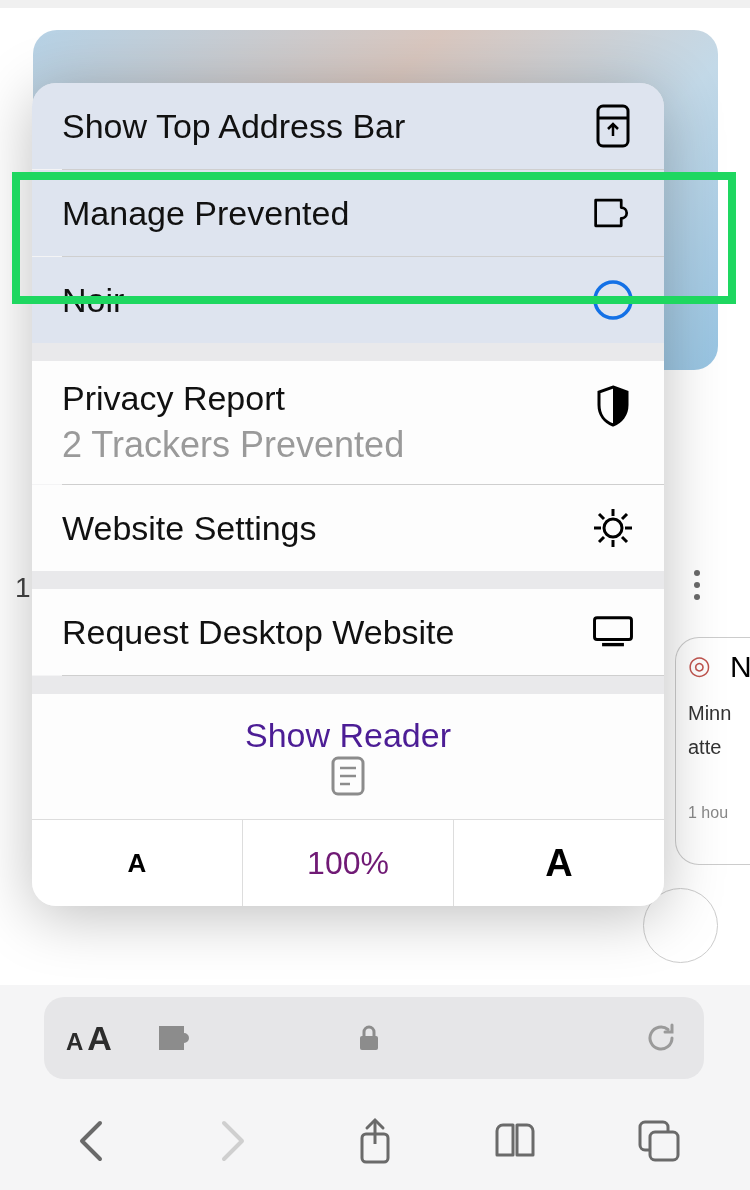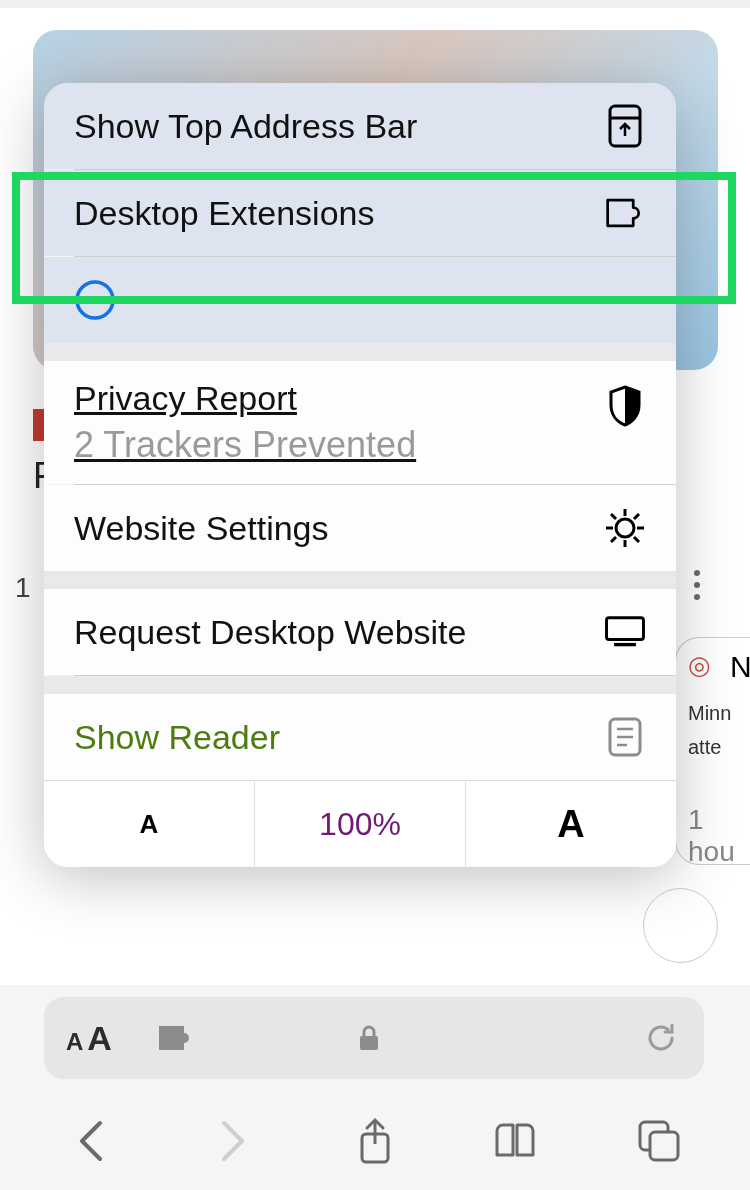--- a/index.html
+++ b/index.html
@@ -27,46 +27,46 @@
 .bg-letters { position:absolute; left:33px; top:450px; color:#242424; font-size:36px; line-height:52px; }
 .bg-one { position:absolute; left:15px; top:572px; color:#434343; font-size:28px; }
 
 .side-panel {
   position:absolute; right:0; top:637px; width:75px; height:228px;
   border:1px solid #ccc; border-right:none; border-radius:24px 0 0 24px;
   background:#fff; padding:12px 0 0 12px;
 }
 .side-panel .icon-spot { width:36px; height:36px; margin-bottom:10px; font-size:26px; color:#c1554f; }
 .side-panel .txt { font-size:20px; color:#333; line-height:34px; white-space:pre; }
-.side-panel .time { font-size:28px; color:#888; margin-top:40px; }
+.side-panel .time { font-size:16px; color:#888; margin-top:40px; }
 
 .pill {
   position:absolute; right:32px; top:888px; width:75px; height:75px;
   border:1px solid #ccc; border-radius:40px; background:#fff;
 }
 
 .dots { position:absolute; right:50px; top:570px; color:#6a6a6a; font-size:30px; line-height:8px; }
 .dots div { margin-bottom:6px; width:6px; height:6px; background:#6a6a6a; border-radius:50%; }
 
 
 .menu {
-  position:absolute; left:44px; top:83px; width:632px;
+  position:absolute; left:32px; top:83px; width:632px;
   border-radius: 24px;
   overflow:hidden;
   box-shadow: 0 10px 60px rgba(0,0,0,0.25);
   background:#f4f4f5;
 }
 .menu-row {
   display:flex; align-items:center; justify-content:space-between;
   padding: 22px 30px;
   font-size:34px; color:#111;
   background:#fdfdfd;
 }
 .menu-row.tint { background:rgba(210,220,235,0.65); }
-.menu-row.disabled { color:#4d7c0f; }
+.menu-row.disabled { color:#4c1d95;flex-direction:column; }
 .menu-row .label { flex:1; }
 .menu-row .sub { font-size:36px; color:#9a9a9a; margin-top:6px; }
 .menu-sep { height:1px; background:#cfcfcf; margin:0 0 0 30px; }
 .menu-gap { height:18px; background:#e9e9eb; }
 
 .hl {
   position:absolute; left:12px; top:172px; width:724px; height:132px;
   border:8px solid #1ed760; z-index:50; pointer-events:none;
 }
 
@@ -144,41 +144,42 @@
       <svg width="34" height="44" viewBox="0 0 34 44">
           <rect x="2" y="2" width="30" height="40" rx="5" fill="none" stroke="#000" stroke-width="3"></rect>
           <line x1="2" y1="14" x2="32" y2="14" stroke="#000" stroke-width="3"></line>
           <path d="M17 32 L17 20 M12 25 L17 20 L22 25" fill="none" stroke="#000" stroke-width="2.5"></path>
         </svg>
     </span>
   </div>
   <div class="menu-sep"></div>
 
   <div class="menu-row tint">
-    <span class="label">Desktop Extensions</span>
+    <span class="label">Manage Prevented</span>
     <span class="ico">
       <svg width="46" height="40" viewBox="0 0 46 40">
           <path d="M4 6 h28 v8 a6 6 0 0 1 0 12 v8 h-28 z" fill="none" stroke="#000" stroke-width="3" stroke-linejoin="round"></path>
         </svg>
     </span>
   </div>
   <div class="menu-sep"></div>
 
   <div class="menu-row tint">
+    <span class="label">Noir</span>
     <span class="ico">
       <svg width="42" height="42" viewBox="0 0 42 42">
           <circle cx="21" cy="21" r="18" fill="none" stroke="#1471e6" stroke-width="3.5"></circle>
           <path d="M21 7 a14 14 0 0 0 0 28 a11 11 0 0 1 0 -28 z" fill="#1471e6"></path>
         </svg>
     </span>
   </div>
 
   <div class="menu-gap"></div>
 
-  <div class="menu-row" style="display:block; padding-top:18px; padding-bottom:18px; position:relative;text-decoration:underline;">
+  <div class="menu-row" style="display:block; padding-top:18px; padding-bottom:18px; position:relative;">
     <div class="label">Privacy Report</div>
     <div class="sub">2 Trackers Prevented</div>
     <span class="ico" style="position:absolute; right:30px; top:24px;">
       <svg width="34" height="42" viewBox="0 0 34 42">
           <path d="M17 2 L31 7 V20 C31 30 25 37 17 40 C9 37 3 30 3 20 V7 Z" fill="none" stroke="#000" stroke-width="3"></path>
           <path d="M17 2 L31 7 V20 C31 30 25 37 17 40 Z" fill="#000"></path>
         </svg>
     </span>
   </div>
   <div class="menu-sep"></div>

